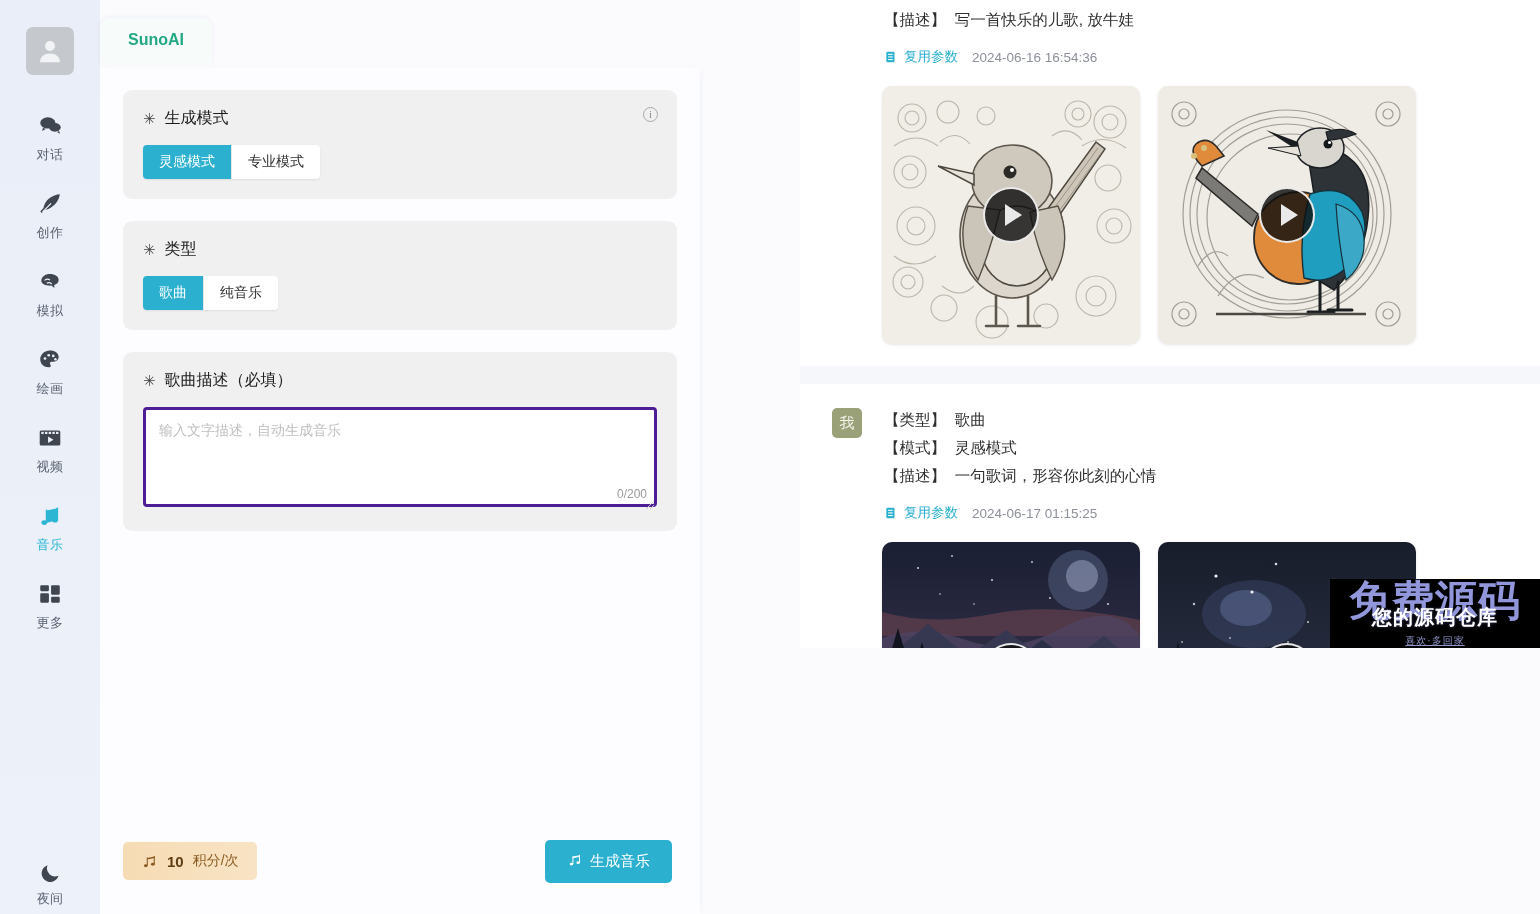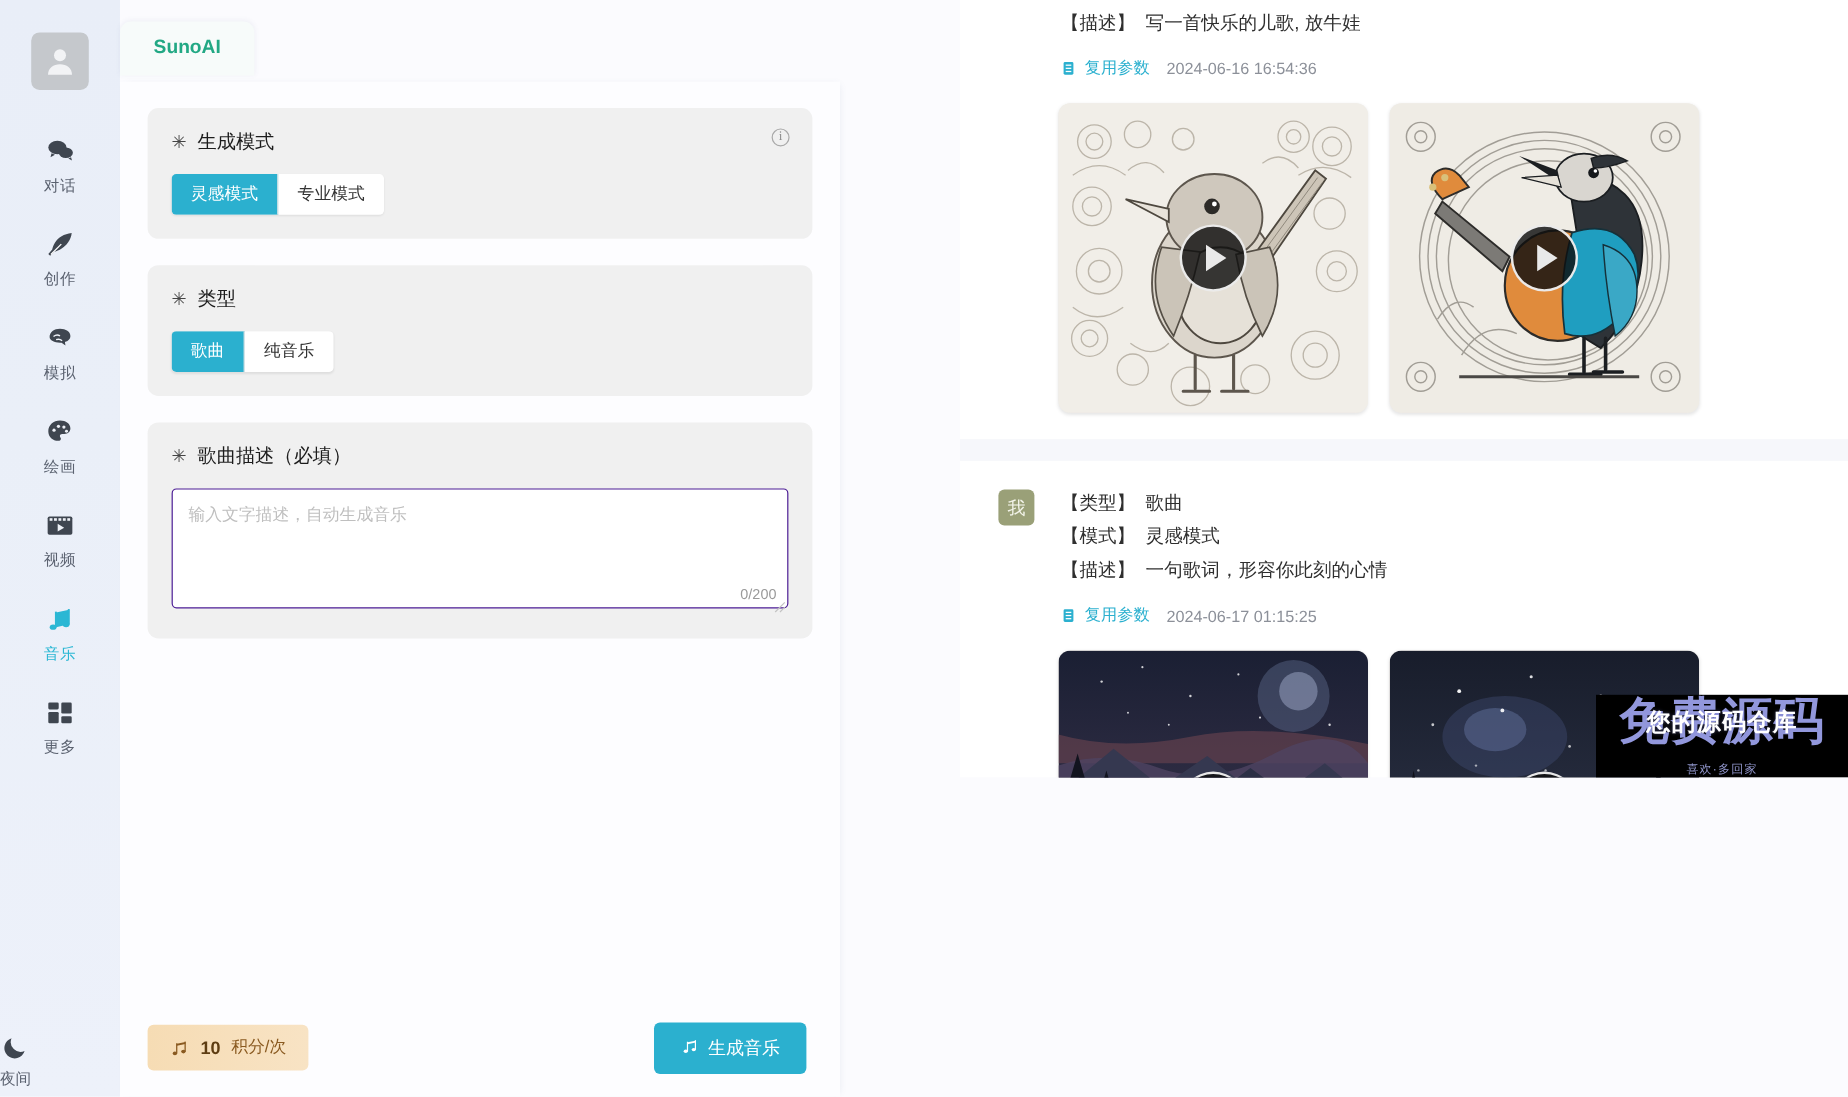--- a/index.html
+++ b/index.html
@@ -27,21 +27,21 @@
   .rail-item {
     display: flex; flex-direction: column; align-items: center;
     gap: 5px; margin-bottom: 25px; cursor: pointer; user-select: none;
   }
   .rail-item .ico { width: 30px; height: 30px; display:flex; align-items:center; justify-content:center; color:#3f4650; }
   .rail-item .lbl { font-size: 13px; color: #5b6270; letter-spacing: .5px; }
   .rail-item.active .ico { color: #2bb7d4; }
   .rail-item.active .lbl { color: #2bb7d4; }
   .rail-bottom {
     position: absolute; bottom: 6px; left: 0; width: 100px;
-    display: flex; flex-direction: column; align-items: flex-start; gap: 4px;
+    display: flex; flex-direction: column; align-items: center; gap: 4px;
     cursor: pointer;
   }
   .rail-bottom .ico { color:#3f4650; height:26px; display:flex; align-items:center; }
   .rail-bottom .lbl { font-size: 13px; color:#5b6270; }
 
   
   .center { position: relative; width: 700px; flex: 0 0 700px; height: 914px; }
   .tabrow { position: absolute; left: 0; top: 18px; height: 52px; }
   .tab {
     display: inline-block; padding: 13px 28px 14px;
@@ -72,30 +72,30 @@
   }
   .segment { display:inline-flex; border-radius:4px; overflow:hidden; box-shadow:0 1px 2px rgba(0,0,0,.08); }
   .seg-btn {
     padding: 8px 16px; font-size: 14px; background:#ffffff; color:#333;
     cursor:pointer; border-right:1px solid #e6e6e6; white-space:nowrap;
   }
   .seg-btn:last-child { border-right: none; }
   .seg-btn.on { background:#2bb0cf; color:#fff; }
   .ta-wrap { position: relative; }
   textarea.desc {
-    width: 100%; height: 100px; resize: none; border: 1px solid #4c1d95;
+    width: 100%; height: 100px; resize: none; border: 3px solid #4c1d95;
     border-radius: 4px; background:#fff; padding: 12px 13px;
     font-size: 14px; color:#7f1d1d; font-family: inherit; outline:none;
   }
   textarea.desc::placeholder { color: #bfbfbf; }
   .counter { position:absolute; right:10px; bottom:10px; font-size:12px; color:#9a9a9a; }
   .resize-grip { position:absolute; right:2px; bottom:1px; width:10px; height:10px; color:#c3c3c3; }
 
   .footer-bar {
-    position:absolute; left:0; bottom:4px; width:600px; height:74px;
+    position:absolute; left:0; bottom:16px; width:600px; height:74px;
     display:flex; align-items:center; justify-content:space-between;
     padding: 0 28px 0 23px;
   }
   .credits {
     display:flex; align-items:center; gap:9px;
     background: linear-gradient(90deg,#f6dcb4,#f8e3c4);
     color:#8a5a20; border-radius:5px; padding:10px 18px; font-size:14px;
     cursor:default;
   }
   .credits b { color:#5e3d12; font-size:15px; }
@@ -152,21 +152,21 @@
   .wm-big {
     position:absolute; top:-4px; left:0; width:100%;
     font-size:42px; font-weight:bold; color:#9aa0e8; letter-spacing:1px;
     text-align:center; line-height:52px; opacity:.95;
   }
   .wm-mid {
     position:relative; z-index:2; font-size:20px; font-weight:bold;
     color:#ffffff; text-shadow:0 0 3px rgba(120,125,200,.55); margin-top:16px;
     letter-spacing:1px;
   }
-  .wm-sub { position:relative; z-index:2; font-size:10px; color:#8f94c9; margin-top:19px; letter-spacing:1px; }
+  .wm-sub { position:relative; z-index:2; font-size:10px; color:#8f94c9; margin-top:3px; letter-spacing:1px;text-decoration:underline; }
 </style>
 </head>
 <body>
 
 <div class="app">
 
   <div class="rail">
     <div class="avatar-box">
       <svg width="30" height="30" viewBox="0 0 24 24">
         <circle cx="12" cy="8" r="4" fill="#f2f3f5"></circle>

